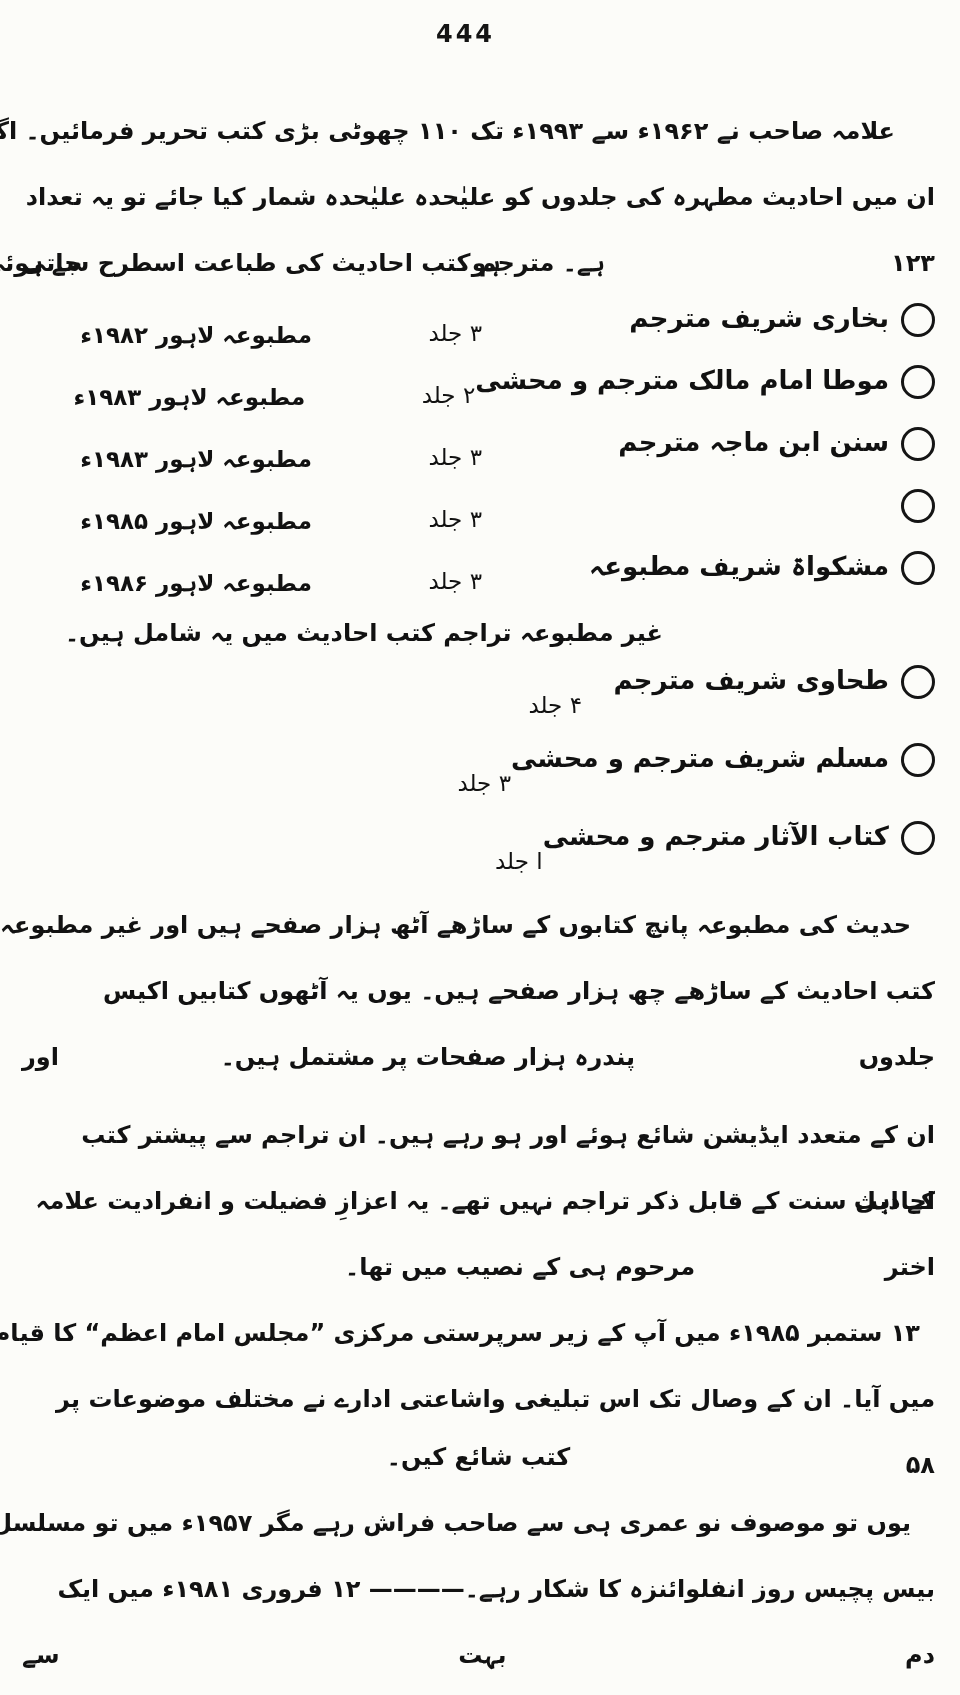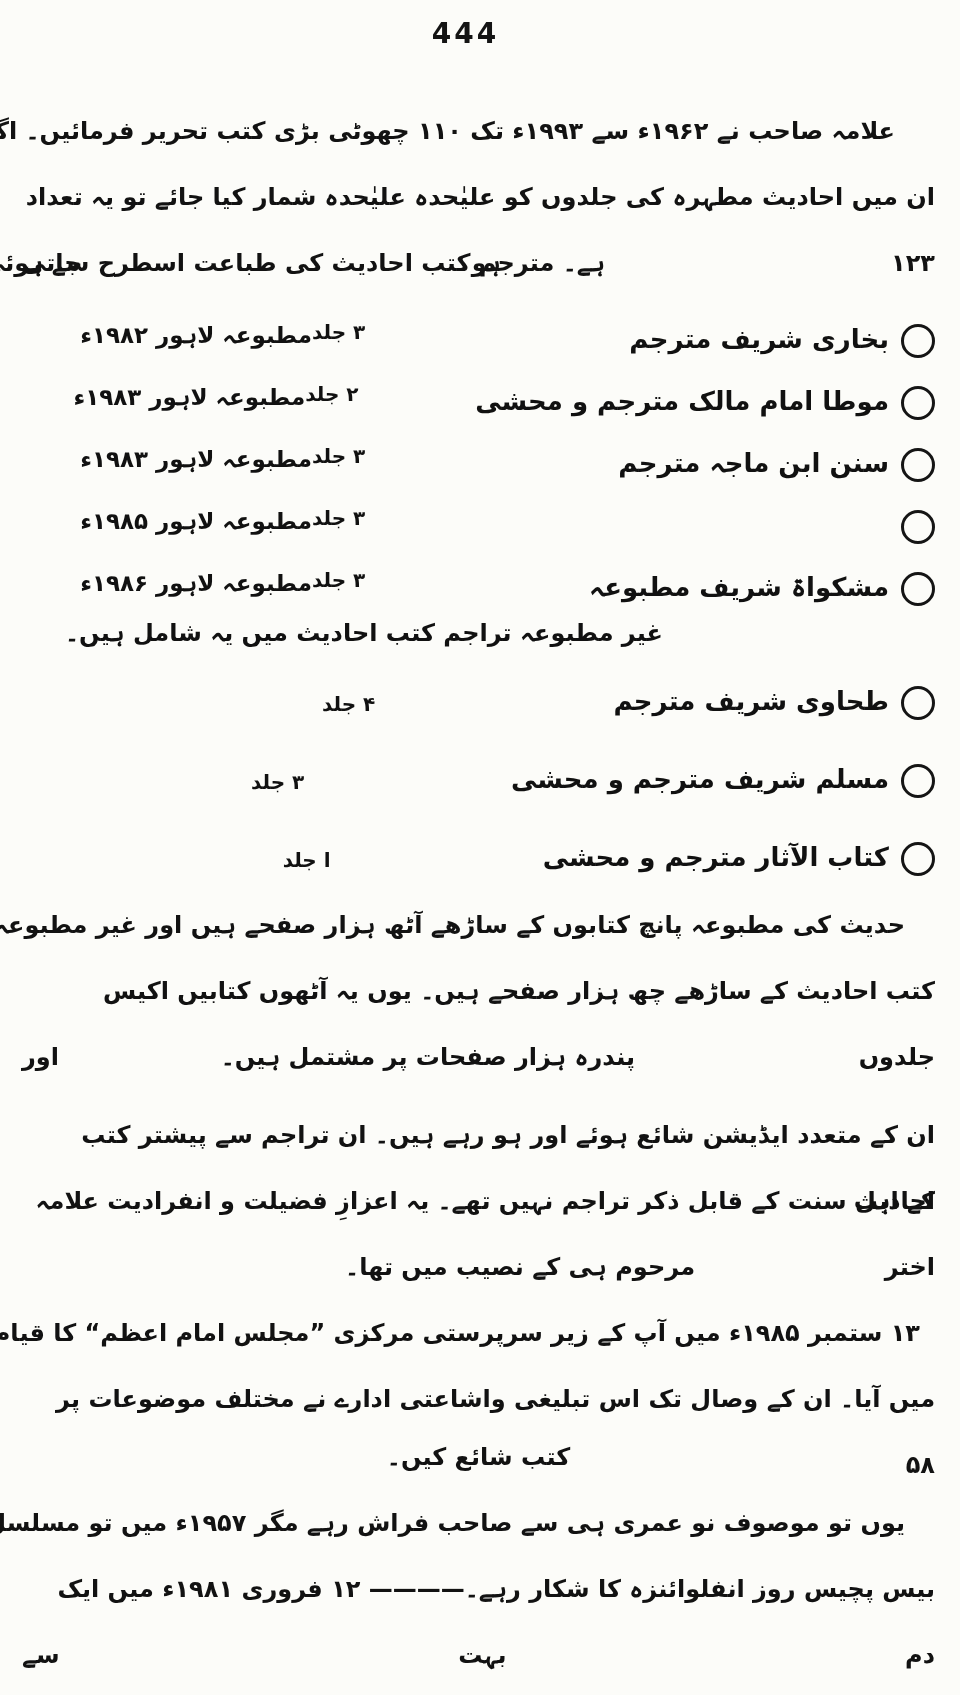--- a/index.html
+++ b/index.html
@@ -6,50 +6,50 @@
   .page{
     width:960px;height:1695px;margin:0 auto;overflow:hidden;
     background:#fcfcf9;color:#111;
     font-family:"DejaVu Sans", sans-serif;
     box-sizing:border-box;
   }
   .inner{padding:16px 25px 0 22px;direction:rtl;box-sizing:border-box;}
   .pageno{
     direction:ltr;text-align:center;position:relative;left:-13px;
     font-family:"DejaVu Sans", sans-serif;font-weight:700;
-    font-size:28px;letter-spacing:3px;height:36px;line-height:36px;
+    font-size:24px;letter-spacing:3px;height:36px;line-height:36px;
     margin-bottom:46px;color:#141414;
   }
   .tline{
     font-size:24px;font-weight:700;line-height:66px;height:66px;
     text-align:right;white-space:nowrap;color:#121212;
   }
   .just{text-align-last:justify;white-space:normal;}
   
   .ind40{margin-right:40px;}
-  .ind30{margin-right:30px;}
+  .ind30{margin-right:24px;}
   .ind15{margin-right:15px;}
   .pull330{margin-right:330px;}
   .pull300{margin-right:300px;}
   .pull240{margin-right:240px;}
   .flushleft{text-align:center;height:50px;line-height:50px;}
   
   .brow{display:grid;grid-template-columns:1fr 170px 290px;height:62px;}
   .unpub .brow{grid-template-columns:1fr 260px 300px;height:78px;}
   .cell-title{
     display:flex;align-items:flex-start;
-    font-size:26px;font-weight:700;line-height:44px;white-space:nowrap;margin-top:21px;
+    font-size:26px;font-weight:700;line-height:44px;white-space:nowrap;
   }
   .circle{
     flex:0 0 auto;width:28px;height:28px;border:3px solid #151515;
     border-radius:50%;margin-top:7px;margin-left:12px;background:transparent;
   }
   .cell-vol{
-    padding-top:24px;font-size:20px;font-weight:700;
-    text-align:left;white-space:nowrap;
+    padding-top:24px;font-size:23px;font-weight:400;
+    text-align:right;white-space:nowrap;
   }
   .unpub .cell-vol{padding-top:34px;}
   .cell-pub{
     padding-top:26px;font-size:23px;font-weight:700;
     text-align:right;white-space:nowrap;
   }
   .listheading{
     font-size:24px;font-weight:700;
     height:42px;line-height:42px;margin:6px 272px 4px 0;white-space:nowrap;
   }

